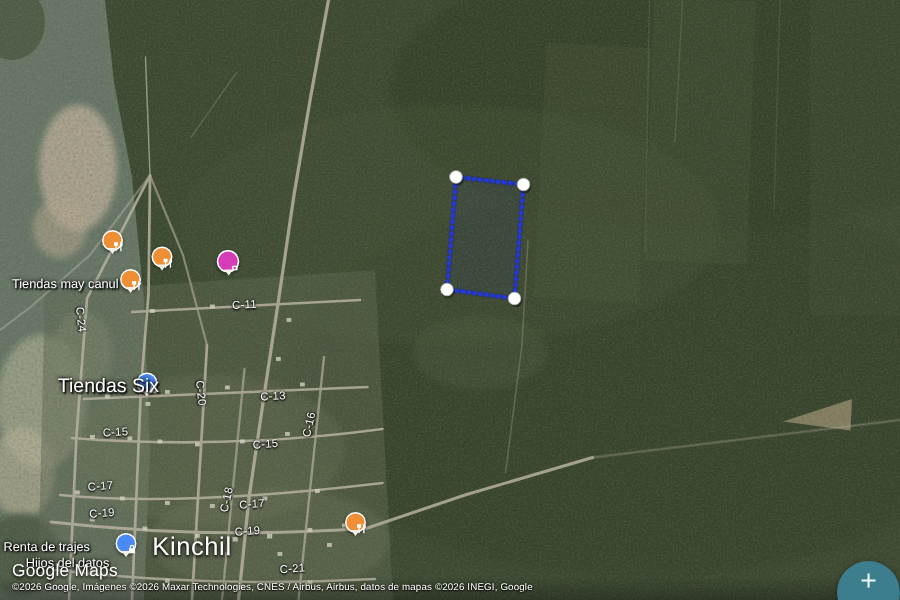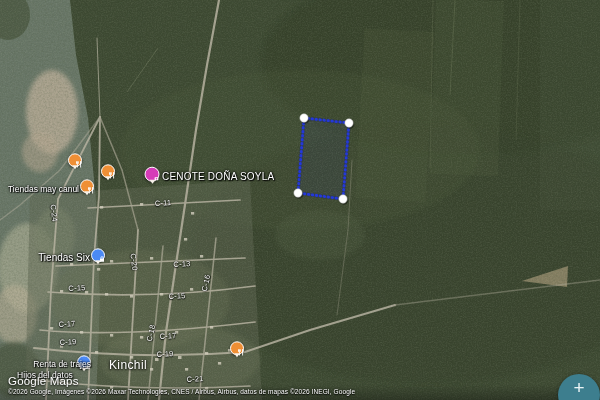--- a/index.html
+++ b/index.html
@@ -15,21 +15,21 @@
   .street-label{
     position:absolute;font-size:7.5px;color:#fff;white-space:nowrap;letter-spacing:.2px;opacity:.96;
     text-shadow:0 0 2px rgba(0,0,0,.95),0 0 2px rgba(0,0,0,.75),0 1px 1px rgba(0,0,0,.8);
   }
   .poi-label{
     position:absolute;font-size:8.5px;color:#fff;white-space:nowrap;pointer-events:auto;
     text-shadow:0 0 2px #000,0 0 3px rgba(0,0,0,.9),1px 1px 1px rgba(0,0,0,.9);
   }
   .poi-label.big{font-size:10px;font-weight:500;letter-spacing:.2px;}
   .town-label{
-    position:absolute;font-size:12px;font-weight:500;letter-spacing:.4px;color:#fff;
+    position:absolute;font-size:17px;font-weight:500;letter-spacing:.4px;color:#fff;
     white-space:nowrap;pointer-events:auto;
     text-shadow:0 0 3px rgba(0,0,0,.9),0 1px 2px rgba(0,0,0,.8);
     text-align:right;
   }
 
   
   .pin{position:absolute;width:12px;height:12px;border-radius:50%;
        border:1.5px solid #fff;box-shadow:0 1px 2.5px rgba(0,0,0,.55);
        transform:translate(-50%,-62%);pointer-events:auto;}
   .pin::after{content:"";position:absolute;left:50%;top:100%;transform:translate(-50%,-1px);
@@ -239,23 +239,22 @@
     <div class="pin blue" style="left:84px;top:364px">
       <span class="glyph">
         <svg width="8" height="8" viewBox="-4 -4 8 8">
             <path d="M-2,-0.9 H2 V2.5 H-2 Z" fill="#fff"></path>
             <path d="M-1.1,-0.9 V-1.5 A1.1,1.2 0 0 1 1.1,-1.5 V-0.9" stroke="#fff" stroke-width=".8" fill="none"></path>
           </svg>
       </span>
     </div>
 
     <div class="poi-label" style="left:79px;top:189px;transform:translate(-100%,-50%)">Tiendas may canul</div>
-    <div class="poi-label big" style="left:162px;top:176px;transform:translate(0,-50%)">CENOTE DOÑA SOYLA</div>
-    <div class="poi-label" style="left:90px;top:257px;transform:translate(-100%,-50%);font-size:10px">Tiendas Six</div>
-    <div class="poi-label" style="left:91px;top:364px;transform:translate(-100%,-50%)">Renta de trajes</div>
+    <div class="poi-label" style="left:106px;top:257px;transform:translate(-100%,-50%);font-size:13px">Tiendas Six</div>
+    <div class="poi-label" style="left:60px;top:364px;transform:translate(-100%,-50%)">Renta de trajes</div>
     <div class="poi-label" style="left:45px;top:375px;transform:translate(-50%,-50%)">Hijos del datos</div>
 
     <div class="town-label" style="left:128px;top:365px;transform:translate(-50%,-50%)">Kinchil</div>
 
     <div class="street-label" style="left:163px;top:203px;transform:translate(-50%,-50%) rotate(-3deg)">C-11</div>
     <div class="street-label" style="left:182px;top:264px;transform:translate(-50%,-50%) rotate(-3deg)">C-13</div>
     <div class="street-label" style="left:77px;top:288px;transform:translate(-50%,-50%) rotate(-3deg)">C-15</div>
     <div class="street-label" style="left:177px;top:296px;transform:translate(-50%,-50%) rotate(-4deg)">C-15</div>
     <div class="street-label" style="left:67px;top:324px;transform:translate(-50%,-50%) rotate(-4deg)">C-17</div>
     <div class="street-label" style="left:168px;top:336px;transform:translate(-50%,-50%) rotate(-4deg)">C-17</div>

